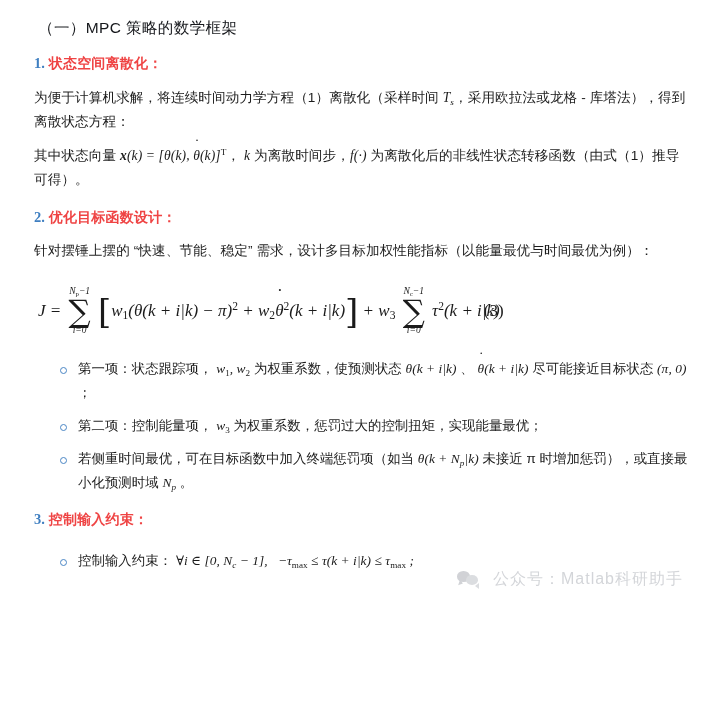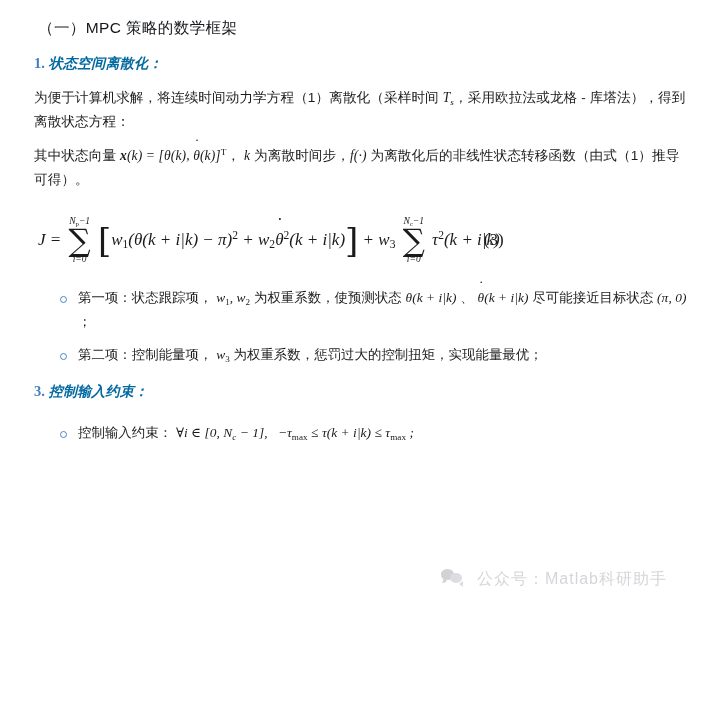--- a/index.html
+++ b/index.html
@@ -39,24 +39,23 @@
     margin: 14px 0 11px 0;
     line-height: 1.5;
   }
   .num-heading .num {
     color: #3f7fc1;
     font-weight: 700;
     font-family: "Liberation Serif", "DejaVu Serif", serif;
     font-size: 14.5px;
   }
   .num-heading .htext {
-    color: #0369a1;
+    color: #ef4444;
     font-weight: 700;
     letter-spacing: .2px;
-    font-style: italic;
   }
 
   
   .para {
     font-size: 13.6px;
     line-height: 1.78;
     color: #1c1c1c;
     margin: 0 0 10px 0;
     letter-spacing: .1px;
     max-width: 660px;
@@ -156,24 +155,24 @@
     top: 10px;
     width: 5px; height: 5px;
     border: 1.2px solid #4a86c5;
     border-radius: 50%;
     background: transparent;
   }
 
   
   .watermark {
     position: absolute;
-    right: 38px;
+    right: 22px;
     bottom: 14px;
     display: flex;
-    align-items: flex-start;
+    align-items: flex-end;
     gap: 14px;
     opacity: .62;
     pointer-events: none;
   }
   .watermark .wm-text {
     font-size: 16px;
     color: #b9bcc2;
     letter-spacing: 1px;
     font-family: "Liberation Sans", sans-serif;
     white-space: nowrap;
@@ -217,21 +216,26 @@
   <p class="para">
     <span>为便于计算机求解，将连续时间动力学方程（1）离散化（采样时间 </span><span class="math"><span>T</span><sub>s</sub></span><span>，采用欧拉法或龙格 - 库塔法），得到离散状态方程：</span>
   </p>
 
 
   <p class="para">
     <span>其中状态向量 </span><span class="math"><b>x</b>(k) = [θ(k), <span class="dotted">θ</span>(k)]<sup class="u">T</sup></span><span>，</span>
     <span class="math">k</span><span> 为离散时间步，</span><span class="math">f(·)</span><span> 为离散化后的非线性状态转移函数（由式（1）推导可得）。</span>
   </p>
 
-
+  <div class="num-heading">
+    <span class="num">2.</span>
+    <span class="htext">优化目标函数设计：</span>
+  </div>
+
+  <p class="para">针对摆锤上摆的 “快速、节能、稳定” 需求，设计多目标加权性能指标（以能量最优与时间最优为例）：</p>
 
   <div class="display-eq" style="margin-top:24px;margin-bottom:20px;">
     <span class="math">J =
       <span class="sum-wrap">
         <span class="lim">N<sub class="u" style="font-size:.72em">p</sub>−1</span>
         <span class="sig">∑</span>
         <span class="lim">i=0</span>
       </span>
       <span class="brk">[</span>w<sub class="u">1</sub>(θ(k + i|k) − π)<sup class="u">2</sup> + w<sub class="u">2</sub><span class="dotted">θ</span><sup class="u">2</sup>(k + i|k)<span class="brk">]</span> + w<sub class="u">3</sub>
       <span class="sum-wrap">
@@ -244,20 +248,23 @@
 
   <ul class="blist">
     <li>
       <span>第一项：状态跟踪项，</span>
       <span class="math">w<sub class="u">1</sub>, w<sub class="u">2</sub></span><span> 为权重系数，使预测状态 </span><span class="math">θ(k + i|k)</span><span> 、 </span><span class="math"><span class="dotted">θ</span>(k + i|k)</span><span> 尽可能接近目标状态 </span><span class="math">(π, 0)</span><span> ；</span>
     </li>
     <li>
       <span>第二项：控制能量项，</span>
       <span class="math">w<sub class="u">3</sub></span><span> 为权重系数，惩罚过大的控制扭矩，实现能量最优；</span>
     </li>
+    <li>
+      <span>若侧重时间最优，可在目标函数中加入终端惩罚项（如当 </span><span class="math">θ(k + N<sub>p</sub>|k)</span><span> 未接近 π 时增加惩罚），或直接最小化预测时域 </span><span class="math">N<sub>p</sub></span><span> 。</span>
+    </li>
   </ul>
 
   <div class="num-heading">
     <span class="num">3.</span>
     <span class="htext">控制输入约束：</span>
   </div>
 
 
   <ul class="blist">
     <li>

